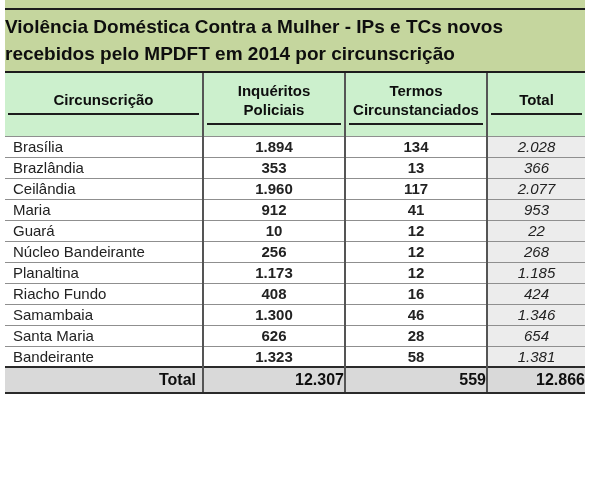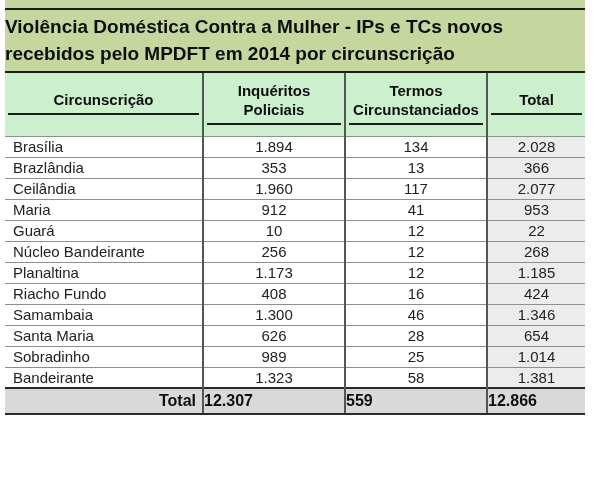--- a/index.html
+++ b/index.html
@@ -40,30 +40,30 @@
   }
   thead th .hd { display:block; width:100%; border-bottom:2px solid #1c1c1c; padding-bottom:3px; }
   .sep { border-right:2px solid var(--colline); }
 
   tbody td {
     height:21px; background:#ffffff; color:#222222;
     font-size:15px; border-top:1px solid var(--rowline);
     white-space:nowrap; overflow:hidden;margin-left:20px;
   }
   tbody td.name { text-align:left; padding-left:8px; }
-  tbody td.num  { text-align:center; }
-  tbody td.totcol { background:var(--totcol); text-align:center; }
+  tbody td.num  { text-align:center;font-weight:bold; }
+  tbody td.totcol { background:var(--totcol); text-align:center;font-style:italic; }
 
   tfoot td {
     height:26px; background:var(--totrow); color:#0e0e0e;
     font-size:16px; font-weight:bold;
     border-top:2px solid #2a2a2a; border-bottom:2px solid #2a2a2a;
   }
   tfoot td.label { text-align:right; padding-right:6px; }
-  tfoot td.num { text-align:left;margin-top:32px; }
+  tfoot td.num { text-align:right;margin-top:32px; }
 </style>
 </head>
 <body>
 
 <div class="sheet">
   <div class="tbl">
 
     <div class="strip"></div>
     <div class="bline"></div>
     <div class="title-band">
@@ -150,26 +150,20 @@
             <td class="num sep">46</td>
             <td class="totcol">1.346</td>
           </tr>
           <tr>
             <td class="name sep">Santa Maria</td>
             <td class="num sep">626</td>
             <td class="num sep">28</td>
             <td class="totcol">654</td>
           </tr>
           <tr>
-            <td class="name sep">Sobradinho</td>
-            <td class="num sep">989</td>
-            <td class="num sep">25</td>
-            <td class="totcol">1.014</td>
-          </tr>
-          <tr>
             <td class="name sep">Bandeirante</td>
             <td class="num sep">1.323</td>
             <td class="num sep">58</td>
             <td class="totcol">1.381</td>
           </tr>
         </tbody>
       <tfoot>
         <tr>
           <td class="label sep">Total</td>
           <td class="num sep">12.307</td>

